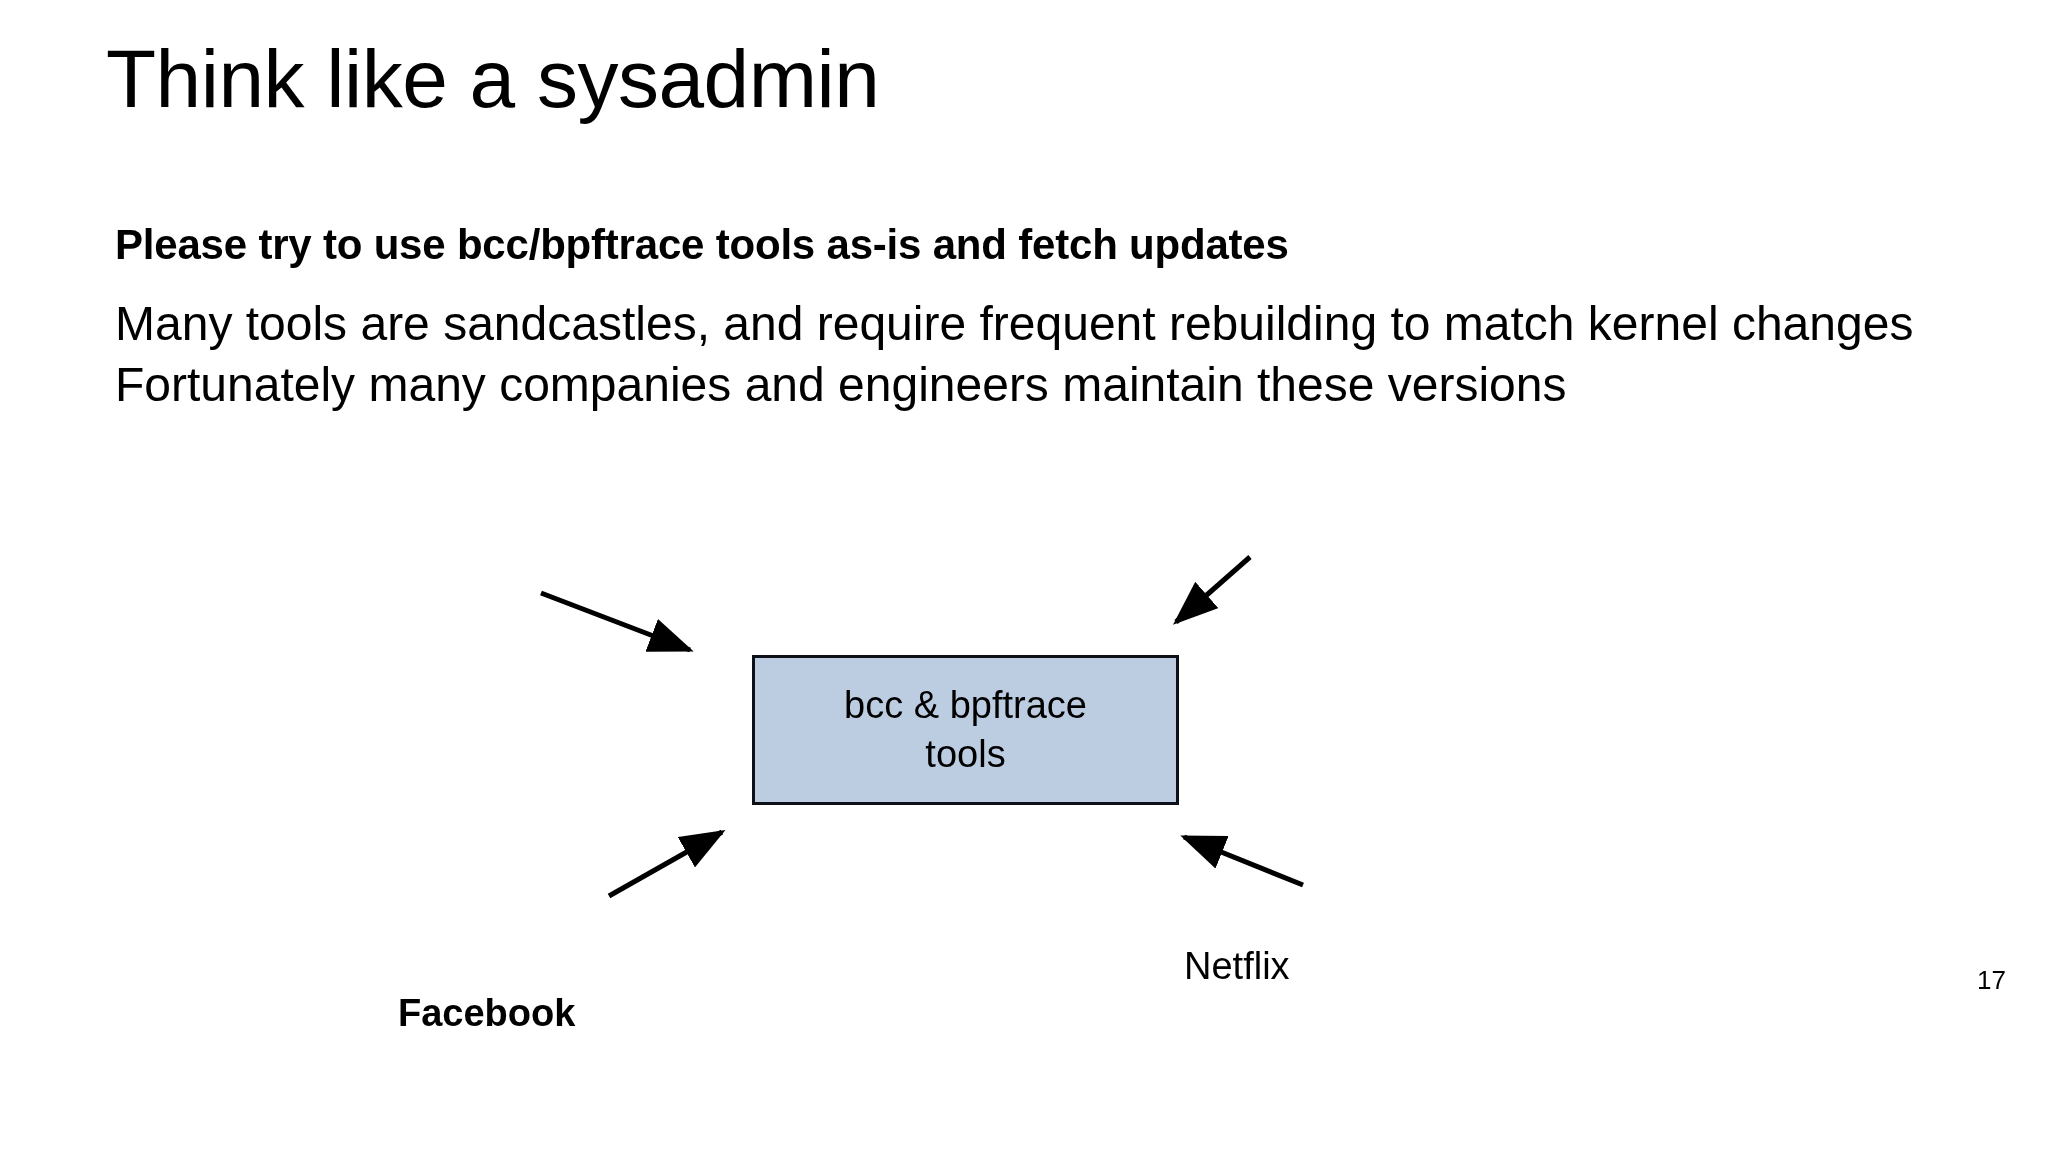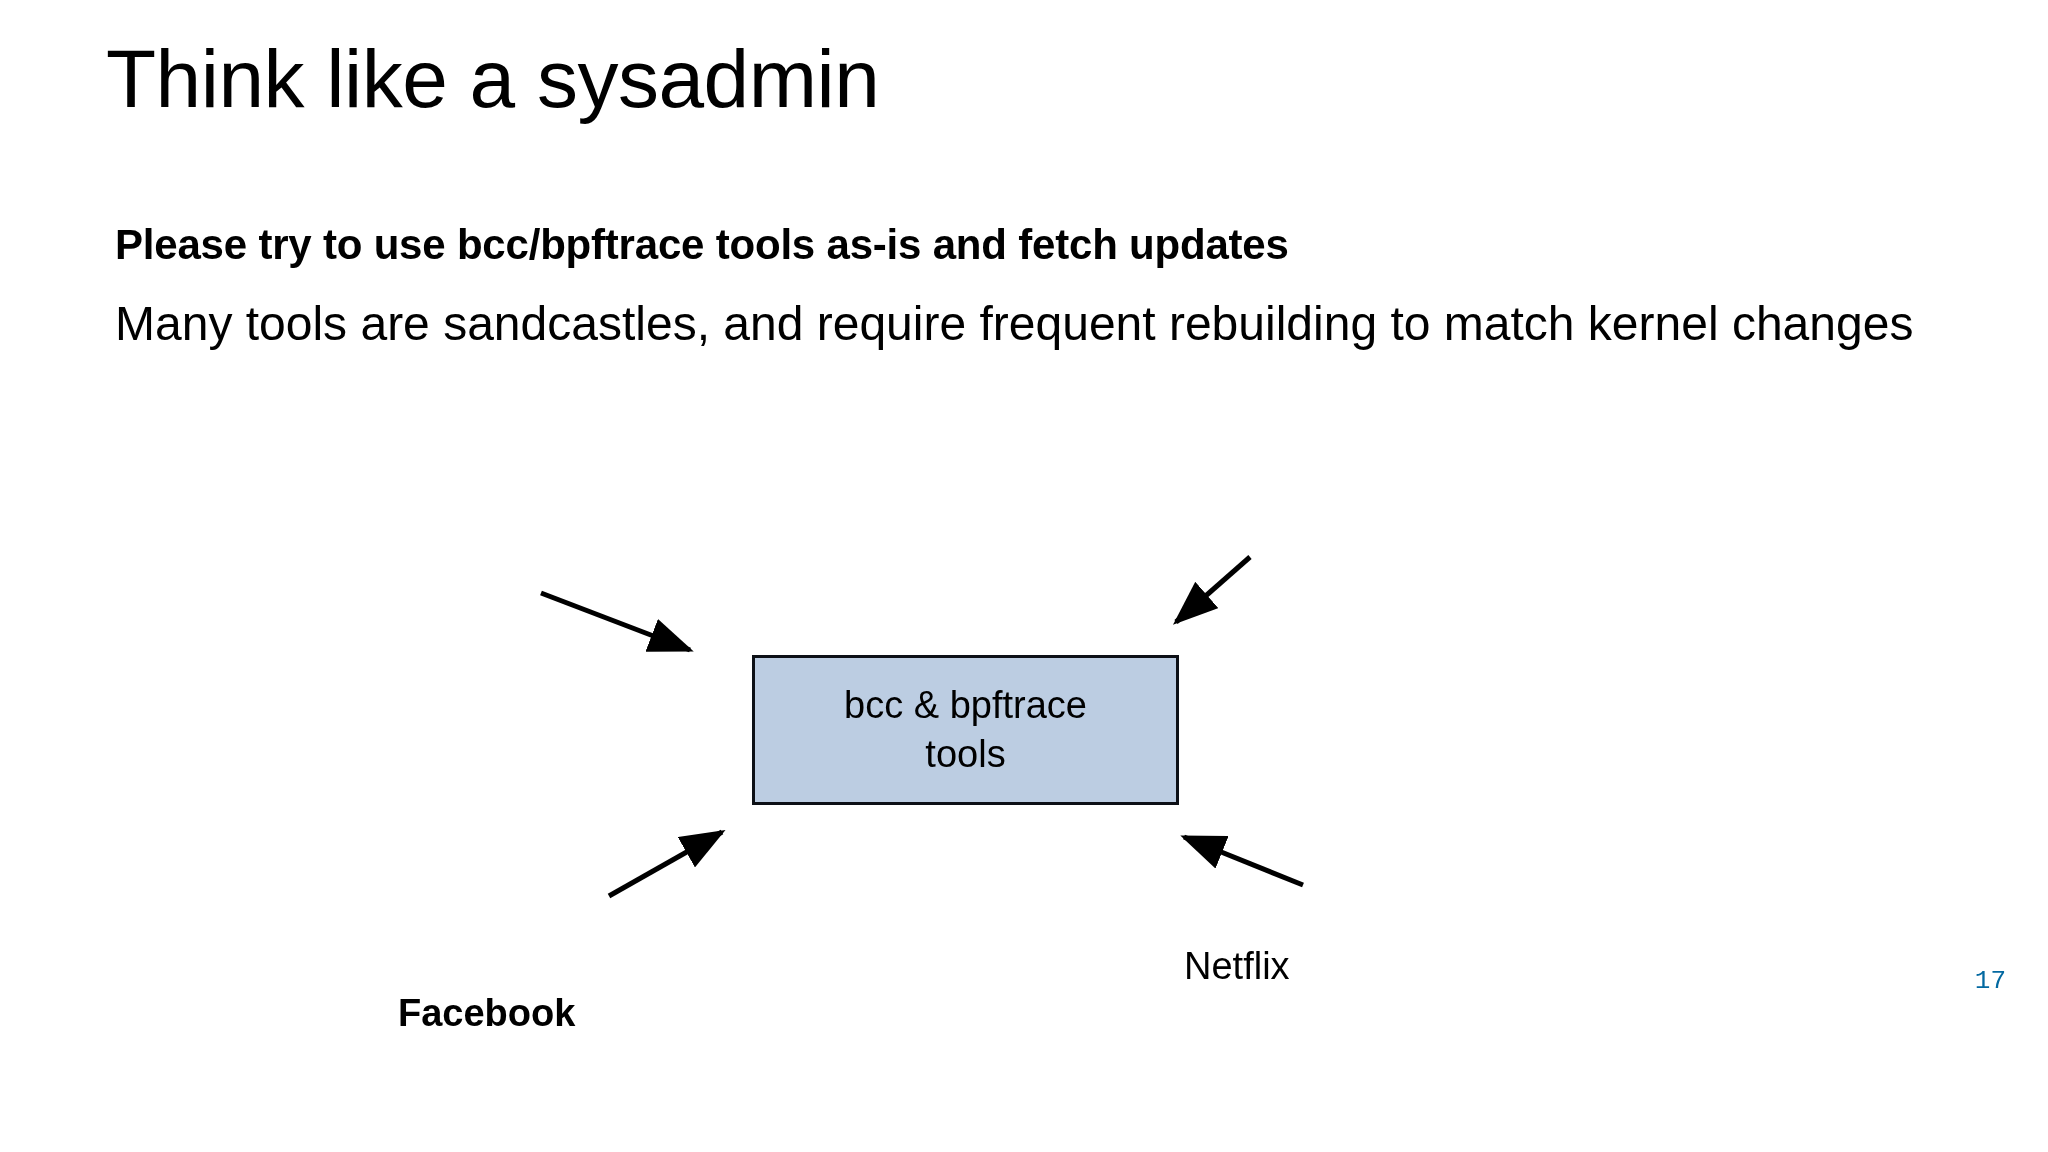--- a/index.html
+++ b/index.html
@@ -107,35 +107,35 @@
   .node-facebook { left: 398px; top: 542px; font-weight: bold; }
   .node-netflix  { left: 1184px; top: 495px; }
 
   
   .page-number {
     position: absolute;
     right: 42px;
     bottom: 32px;
     font-size: 26px;
     font-weight: 400;
-    color: #0369a1;
-    font-family: Liberation Mono, monospace;
+    color: #000000;
   }
 </style>
 </head>
 <body>
 
 <div class="slide">
 
   <div class="slide-title">Think like a sysadmin</div>
 
   <div class="slide-subhead">Please try to use bcc/bpftrace tools as-is and fetch updates</div>
 
   <div class="body-lines">
     <span class="body-line">Many tools are sandcastles, and require frequent rebuilding to match kernel changes</span>
+    <span class="body-line">Fortunately many companies and engineers maintain these versions</span>
   </div>
 
   <div class="diagram">
 
     <svg class="diagram-svg" viewBox="0 0 2048 560">
       <defs>
         <marker id="arrowhead" markerWidth="9" markerHeight="7" refX="8.2" refY="3.5" orient="auto" markerUnits="strokeWidth">
           <polygon points="0 0, 9 3.5, 0 7" fill="#000000"></polygon>
         </marker>
       </defs>

